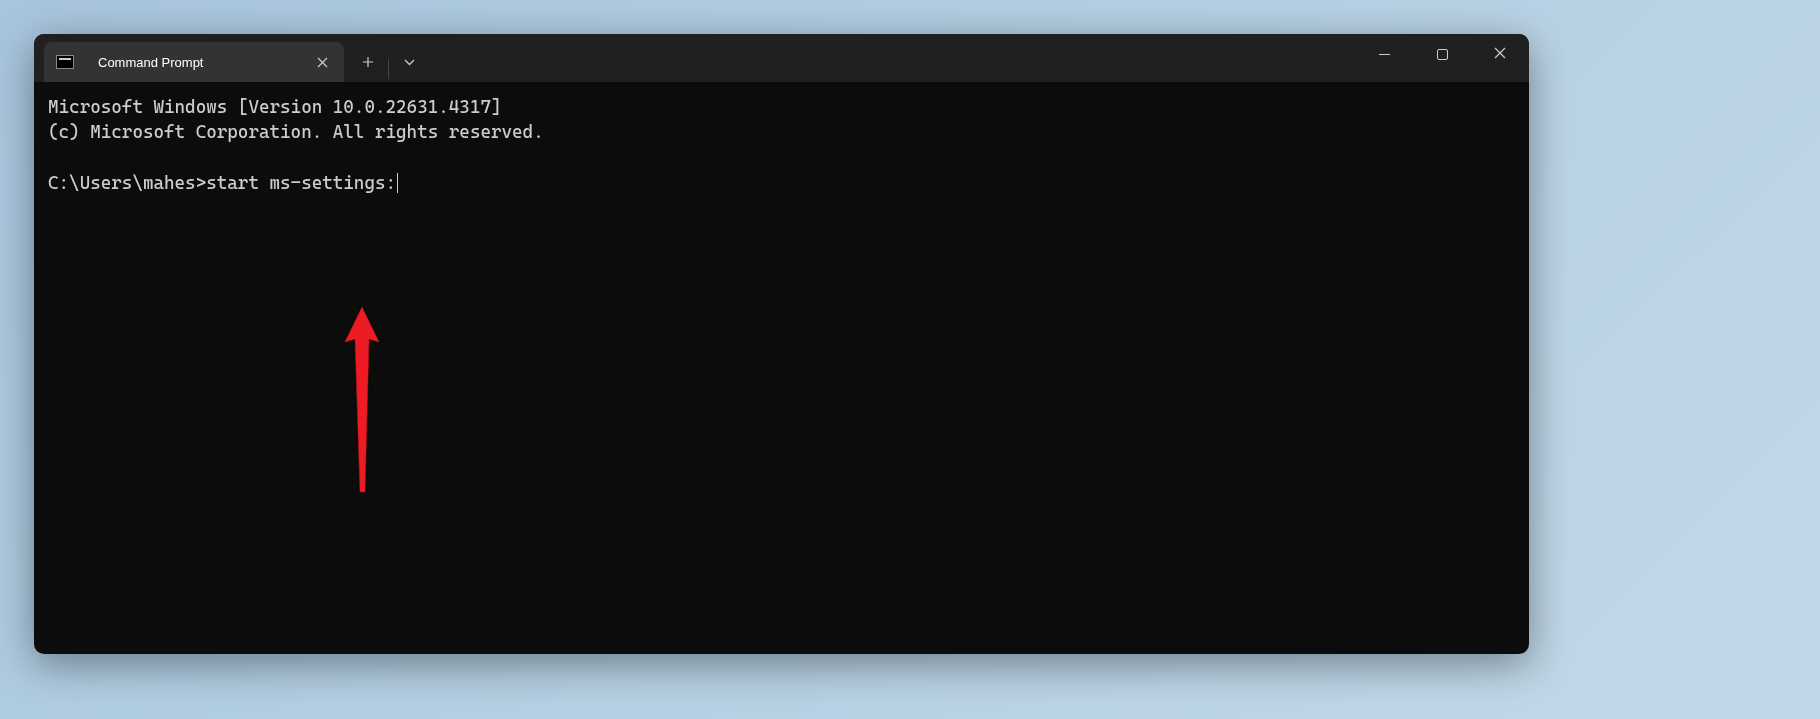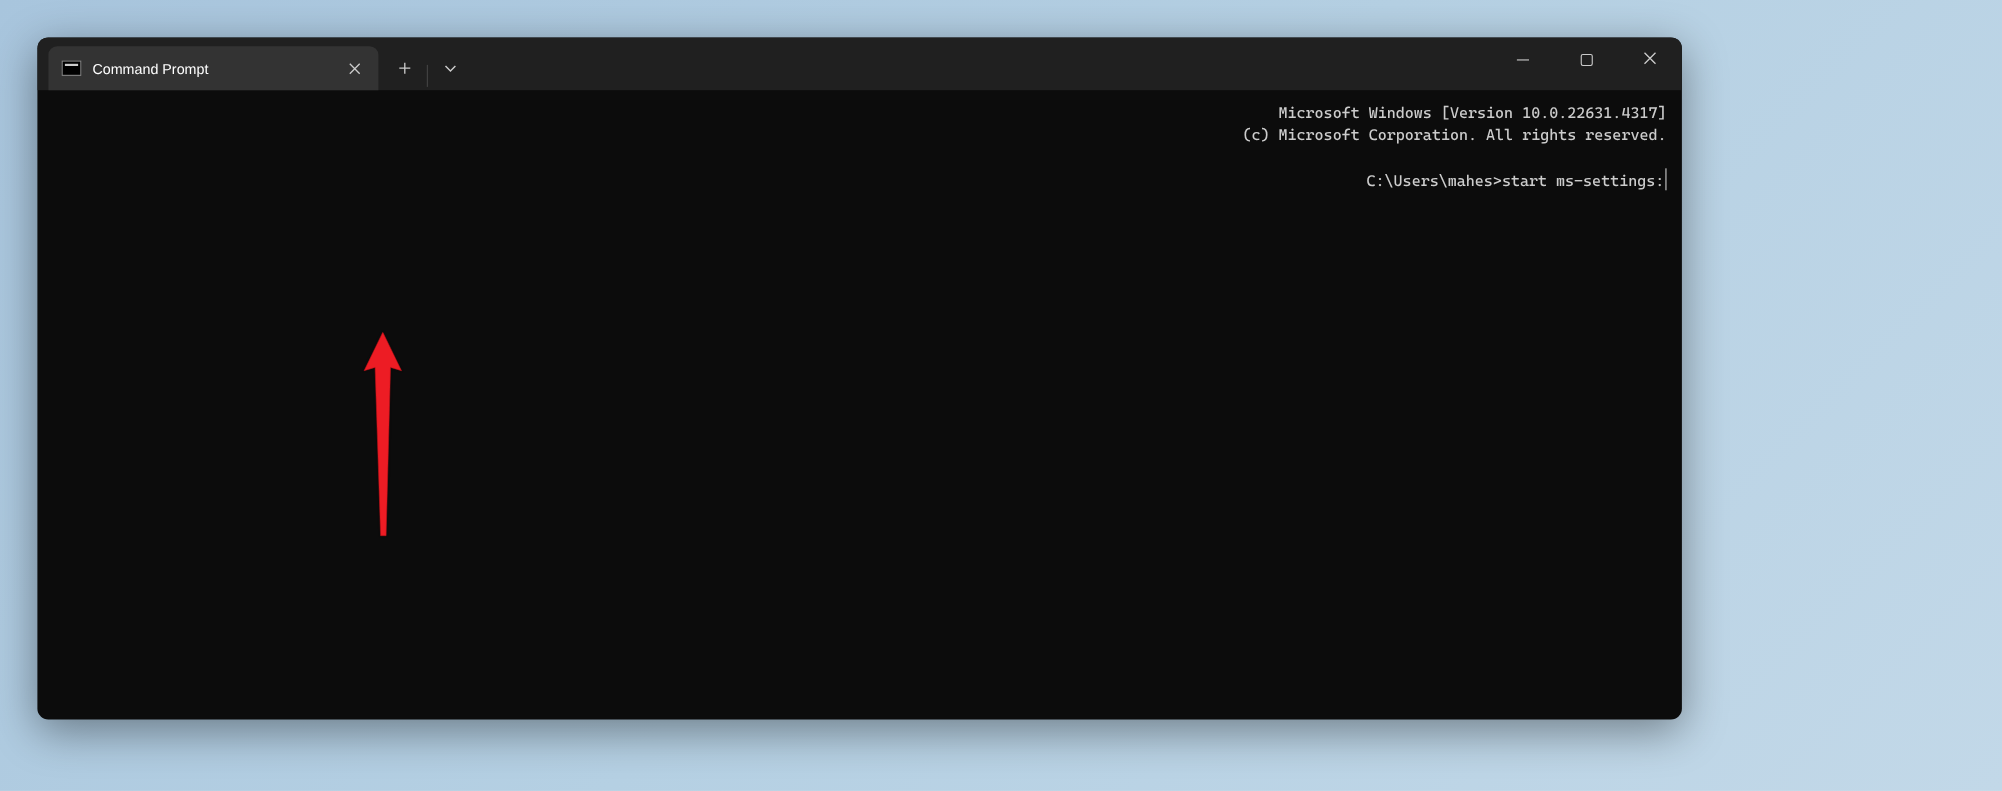--- a/index.html
+++ b/index.html
@@ -39,21 +39,21 @@
       display: flex;
       align-items: center;
       background: #333333;
       border-top-left-radius: 8px;
       border-top-right-radius: 8px;
       padding: 0 12px;
       margin-top: 8px;
       margin-left: 10px;
       width: 300px;
       height: 40px;
-      gap: 10px;
+      gap: 24px;
     }
 
     .tab-icon {
       width: 18px;
       height: 14px;
       background: #000;
       border: 1px solid #888;
       position: relative;
       display: flex;
       align-items: center;
@@ -147,26 +147,25 @@
     }
 
     .close-icon-x {
       font-size: 14px;
       line-height: 1;
     }
 
     .terminal-content {
       padding: 12px 14px;
       font-family: 'Cascadia Mono', 'Consolas', monospace;
-      font-size: 14px;
+      font-size: 18px;
       color: #cccccc;
       line-height: 1.4;
       white-space: pre;
       position: relative;
-      text-align: right;
     }
 
     .prompt-line {
       display: inline;
     }
 
     .cursor {
       display: inline-block;
       width: 1px;
       height: 20px;

